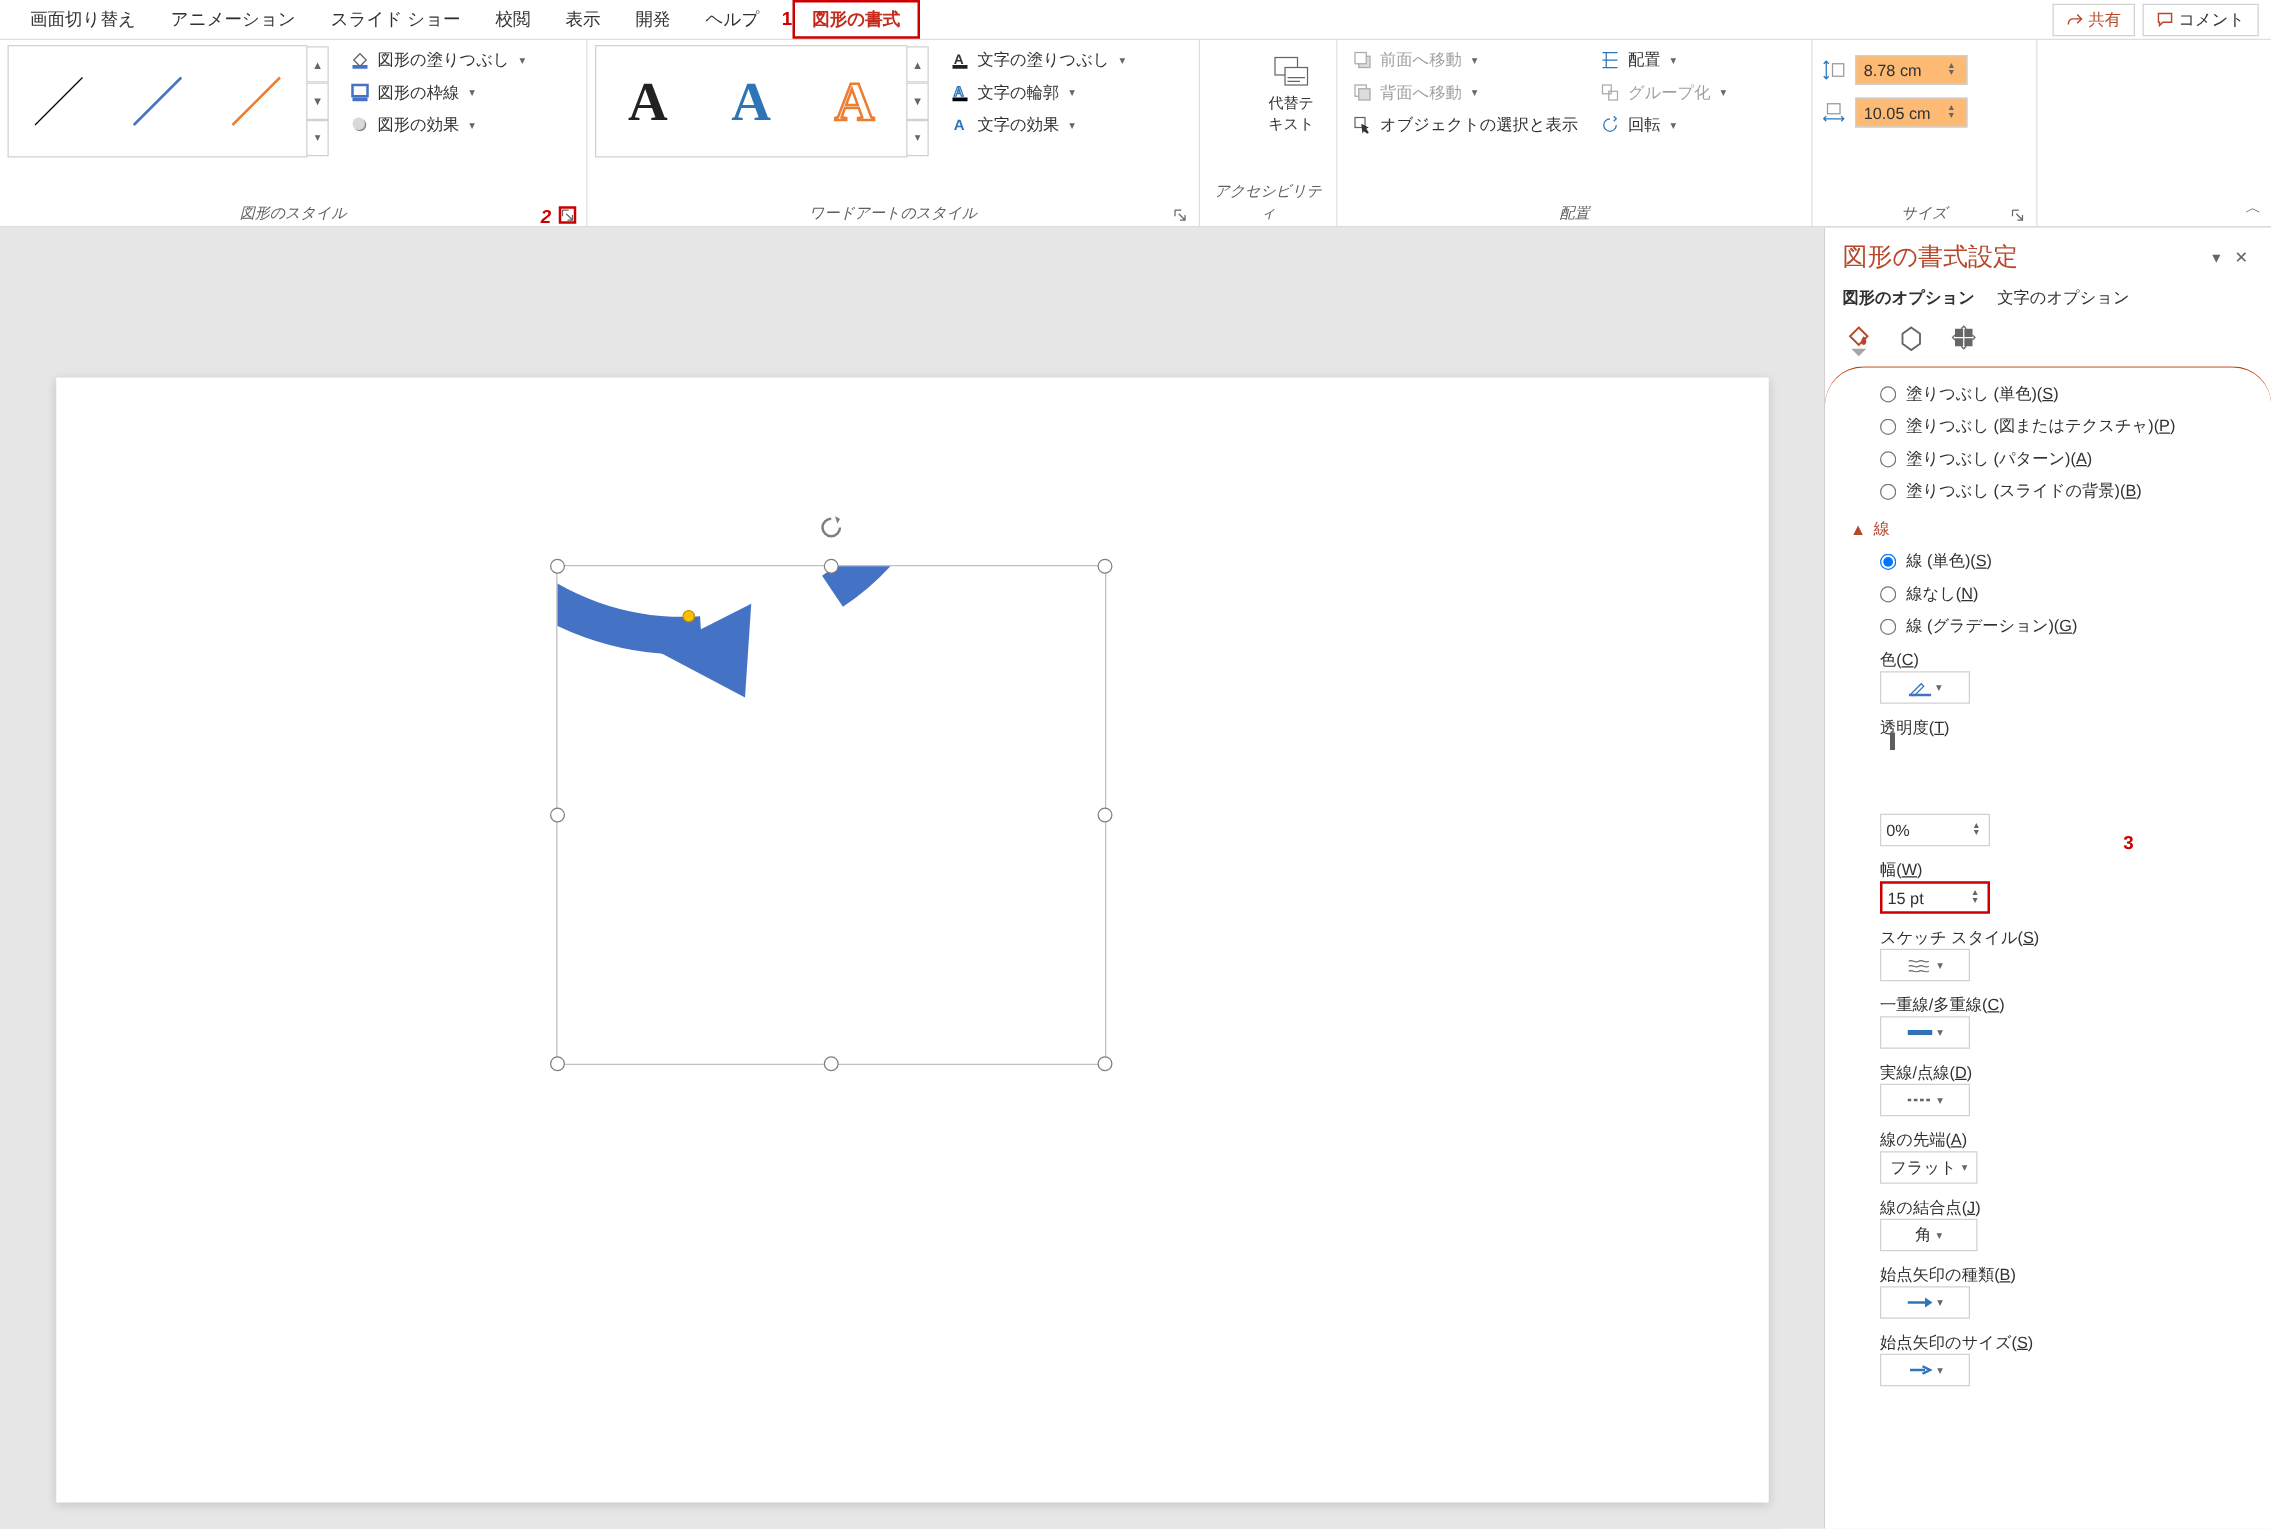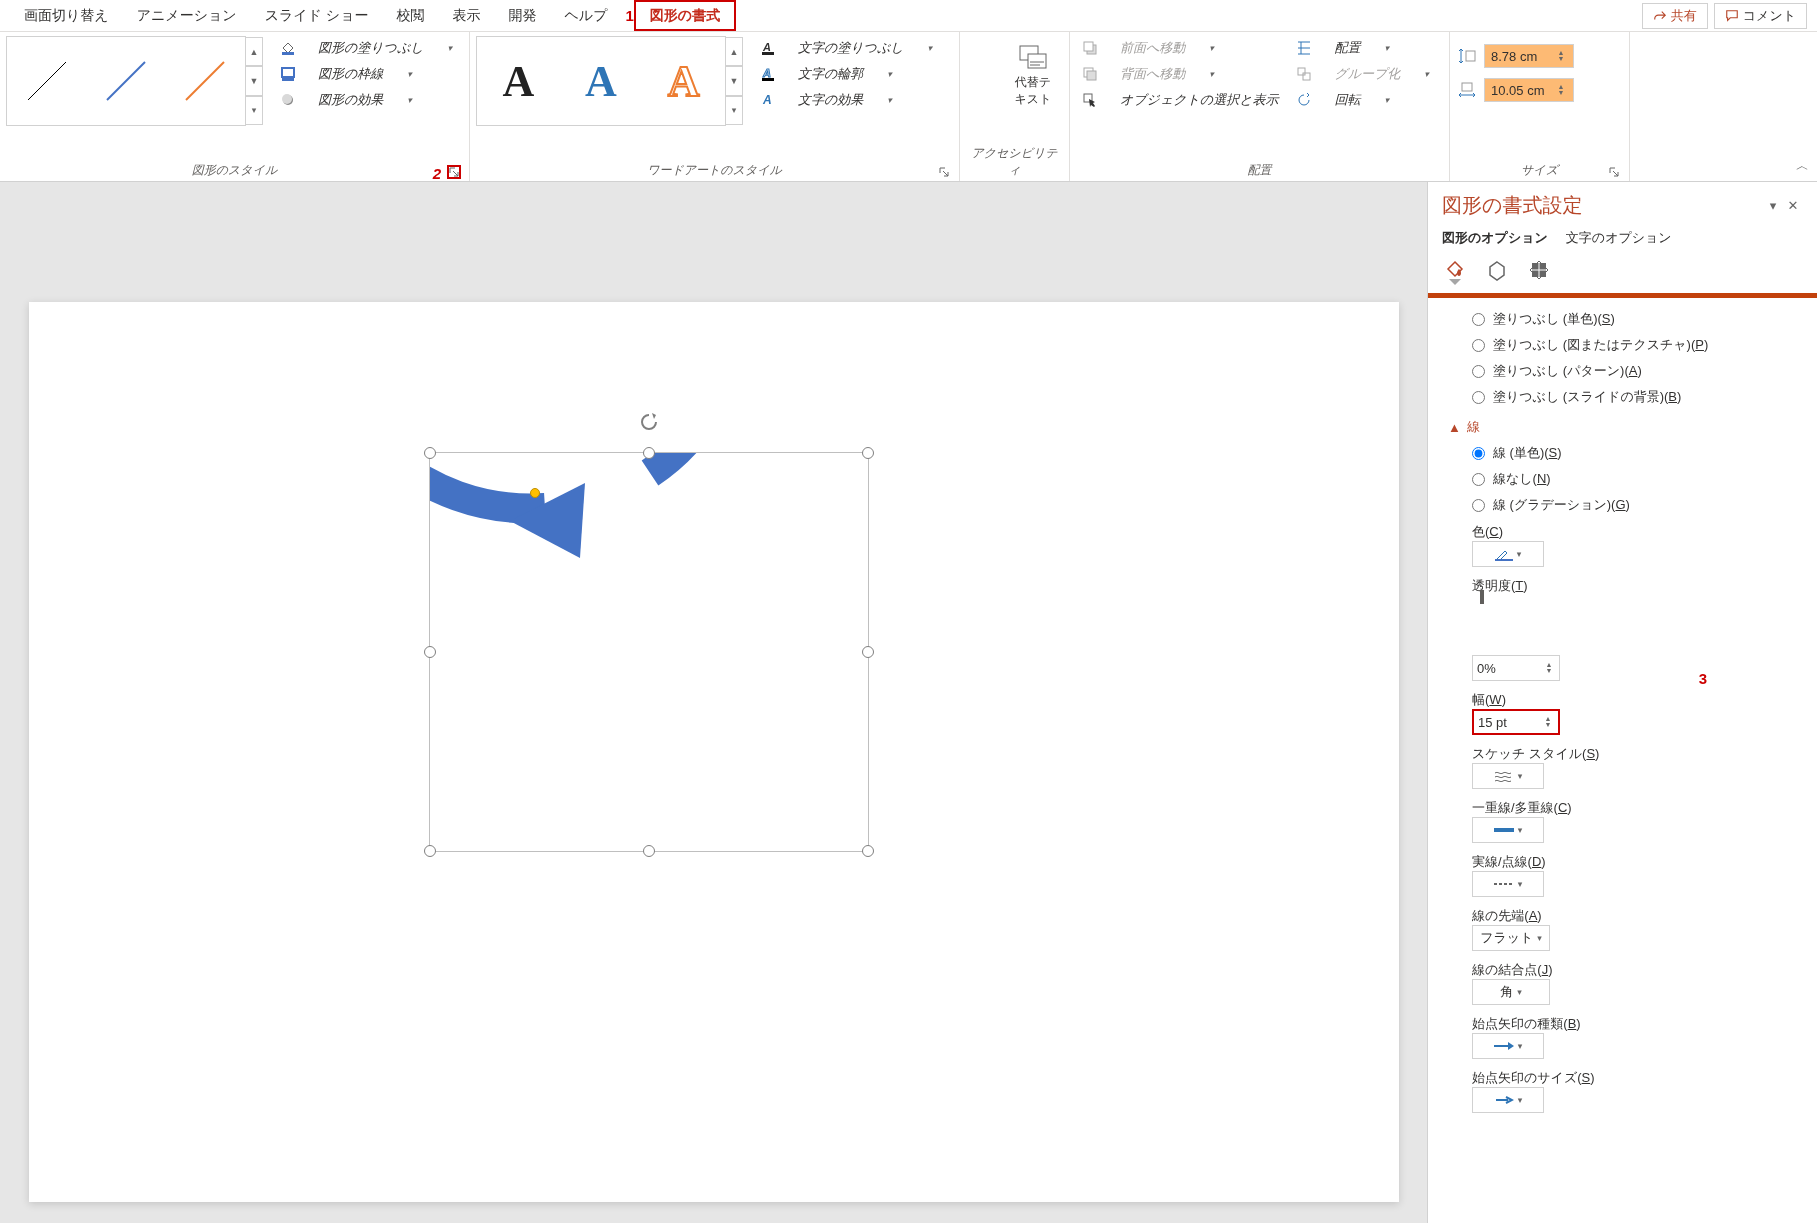--- a/index.html
+++ b/index.html
@@ -23,21 +23,21 @@
 .launcher svg { width:10px; height:10px; }
 .launcher.red { border:2px solid #c00; }
 
 
 .shape-gallery { width: 240px; height: 90px; border:1px solid #d1d1d1; background:#fff; display:flex; align-items:center; justify-content:space-around; position:relative; }
 .line-thumb { width:50px; height:50px; display:flex; align-items:center; justify-content:center; }
 .gallery-side { position:absolute; right:-18px; top:0; width:18px; height:100%; display:flex; flex-direction:column; }
 .gallery-side div { flex:1; border:1px solid #d1d1d1; background:#fff; display:flex; align-items:center; justify-content:center; cursor:pointer; font-size:9px; color:#666; }
 
 .vstack { display:flex; flex-direction:column; gap:2px; }
-.rib-btn { display:flex; align-items:center; gap:22px; padding:3px 6px; cursor:pointer; font-size:13px; white-space:nowrap;font-style:italic; }
+.rib-btn { display:flex; align-items:center; gap:6px; padding:3px 6px; cursor:pointer; font-size:13px; white-space:nowrap; }
 .rib-btn .ico { width:16px; height:16px; display:inline-flex; align-items:center; justify-content:center; }
 .rib-btn .chev { font-size:9px; color:#666; margin-left:2px; }
 .rib-btn.disabled { color:#a19f9d; }
 
 .wordart-gallery { width:250px; height:90px; border:1px solid #d1d1d1; background:#fff; display:flex; align-items:center; justify-content:space-around; position:relative; }
 .wa { font-size:44px; font-family: "Times New Roman", serif; font-weight:bold; }
 .wa1 { color:#222; }
 .wa2 { color:#2e75b6; }
 .wa3 { color:#fff; -webkit-text-stroke:2px #ed7d31; }
 
@@ -59,31 +59,31 @@
 
 .sel-box { position:absolute; left:400px; top:150px; width:440px; height:400px; border:1px solid #bfbfbf; }
 .handle { position:absolute; width:12px; height:12px; background:#fff; border:1px solid #7f7f7f; border-radius:50%; }
 .h-tl{left:-6px;top:-6px}.h-tr{right:-6px;top:-6px}.h-bl{left:-6px;bottom:-6px}.h-br{right:-6px;bottom:-6px}
 .h-t{left:50%;top:-6px;transform:translateX(-50%)}.h-b{left:50%;bottom:-6px;transform:translateX(-50%)}
 .h-l{left:-6px;top:50%;transform:translateY(-50%)}.h-r{right:-6px;top:50%;transform:translateY(-50%)}
 .adj { position:absolute; width:10px; height:10px; background:#ffc000; border:1px solid #bf8f00; border-radius:50%; }
 .rot { position:absolute; left:50%; top:-42px; transform:translateX(-50%); color:#7f7f7f; }
 
 
-.pane { width:390px; background:#fff; border-left:1px solid #d1d1d1; display:flex; flex-direction:column; }
+.pane { width:358px; background:#fff; border-left:1px solid #d1d1d1; display:flex; flex-direction:column; }
 .pane-head { display:flex; align-items:center; padding:10px 14px 6px; }
 .pane-title { font-size:20px; color:#b7472a; flex:1; }
 .pane-head .ctl { width:20px; text-align:center; color:#666; cursor:pointer; }
 .pane-tabs { display:flex; gap:18px; padding:4px 14px 10px; font-size:13px; }
 .pane-tab { cursor:pointer; }
 .pane-tab.active { font-weight:bold; }
 .pane-icons { display:flex; gap:16px; padding:0 14px 10px; }
 .pane-ico { width:26px; height:26px; display:flex; align-items:center; justify-content:center; cursor:pointer; position:relative; }
 .pane-ico.active::after { content:""; position:absolute; bottom:-8px; left:50%; transform:translateX(-50%); border:6px solid transparent; border-top-color:#a6a6a6; }
-.pane-body { flex:1; overflow-y:scroll; padding:8px 14px 4px 20px; border-top:5px solid #c2410c; }
+.pane-body { flex:1; overflow-y:scroll; padding:8px 14px 4px 20px; border-top:1px solid #c2410c;border-radius:31px; }
 
 .radio-row { display:flex; align-items:center; gap:8px; padding:4px 0 4px 24px; font-size:13px; }
 .radio-row input { margin:0; }
 .section-head { display:flex; align-items:center; gap:6px; padding:8px 0 4px; color:#b7472a; font-size:13px; cursor:pointer; }
 .prop-row { display:flex; align-items:flex-start; padding:5px 0 5px 24px; font-size:13px;flex-direction:column; }
 .prop-row .lbl { flex:1; }
 .prop-ctrl { width:72px; height:26px; border:1px solid #d1d1d1; display:flex; align-items:center; justify-content:center; padding:0 4px; gap:4px; background:#fff; }
 .prop-ctrl .chev { font-size:9px; color:#666; }
 .num-box { width:88px; height:26px; border:1px solid #d1d1d1; background:#fff; display:flex; align-items:center; padding:0 4px; }
 .num-box span.val { flex:1; }

